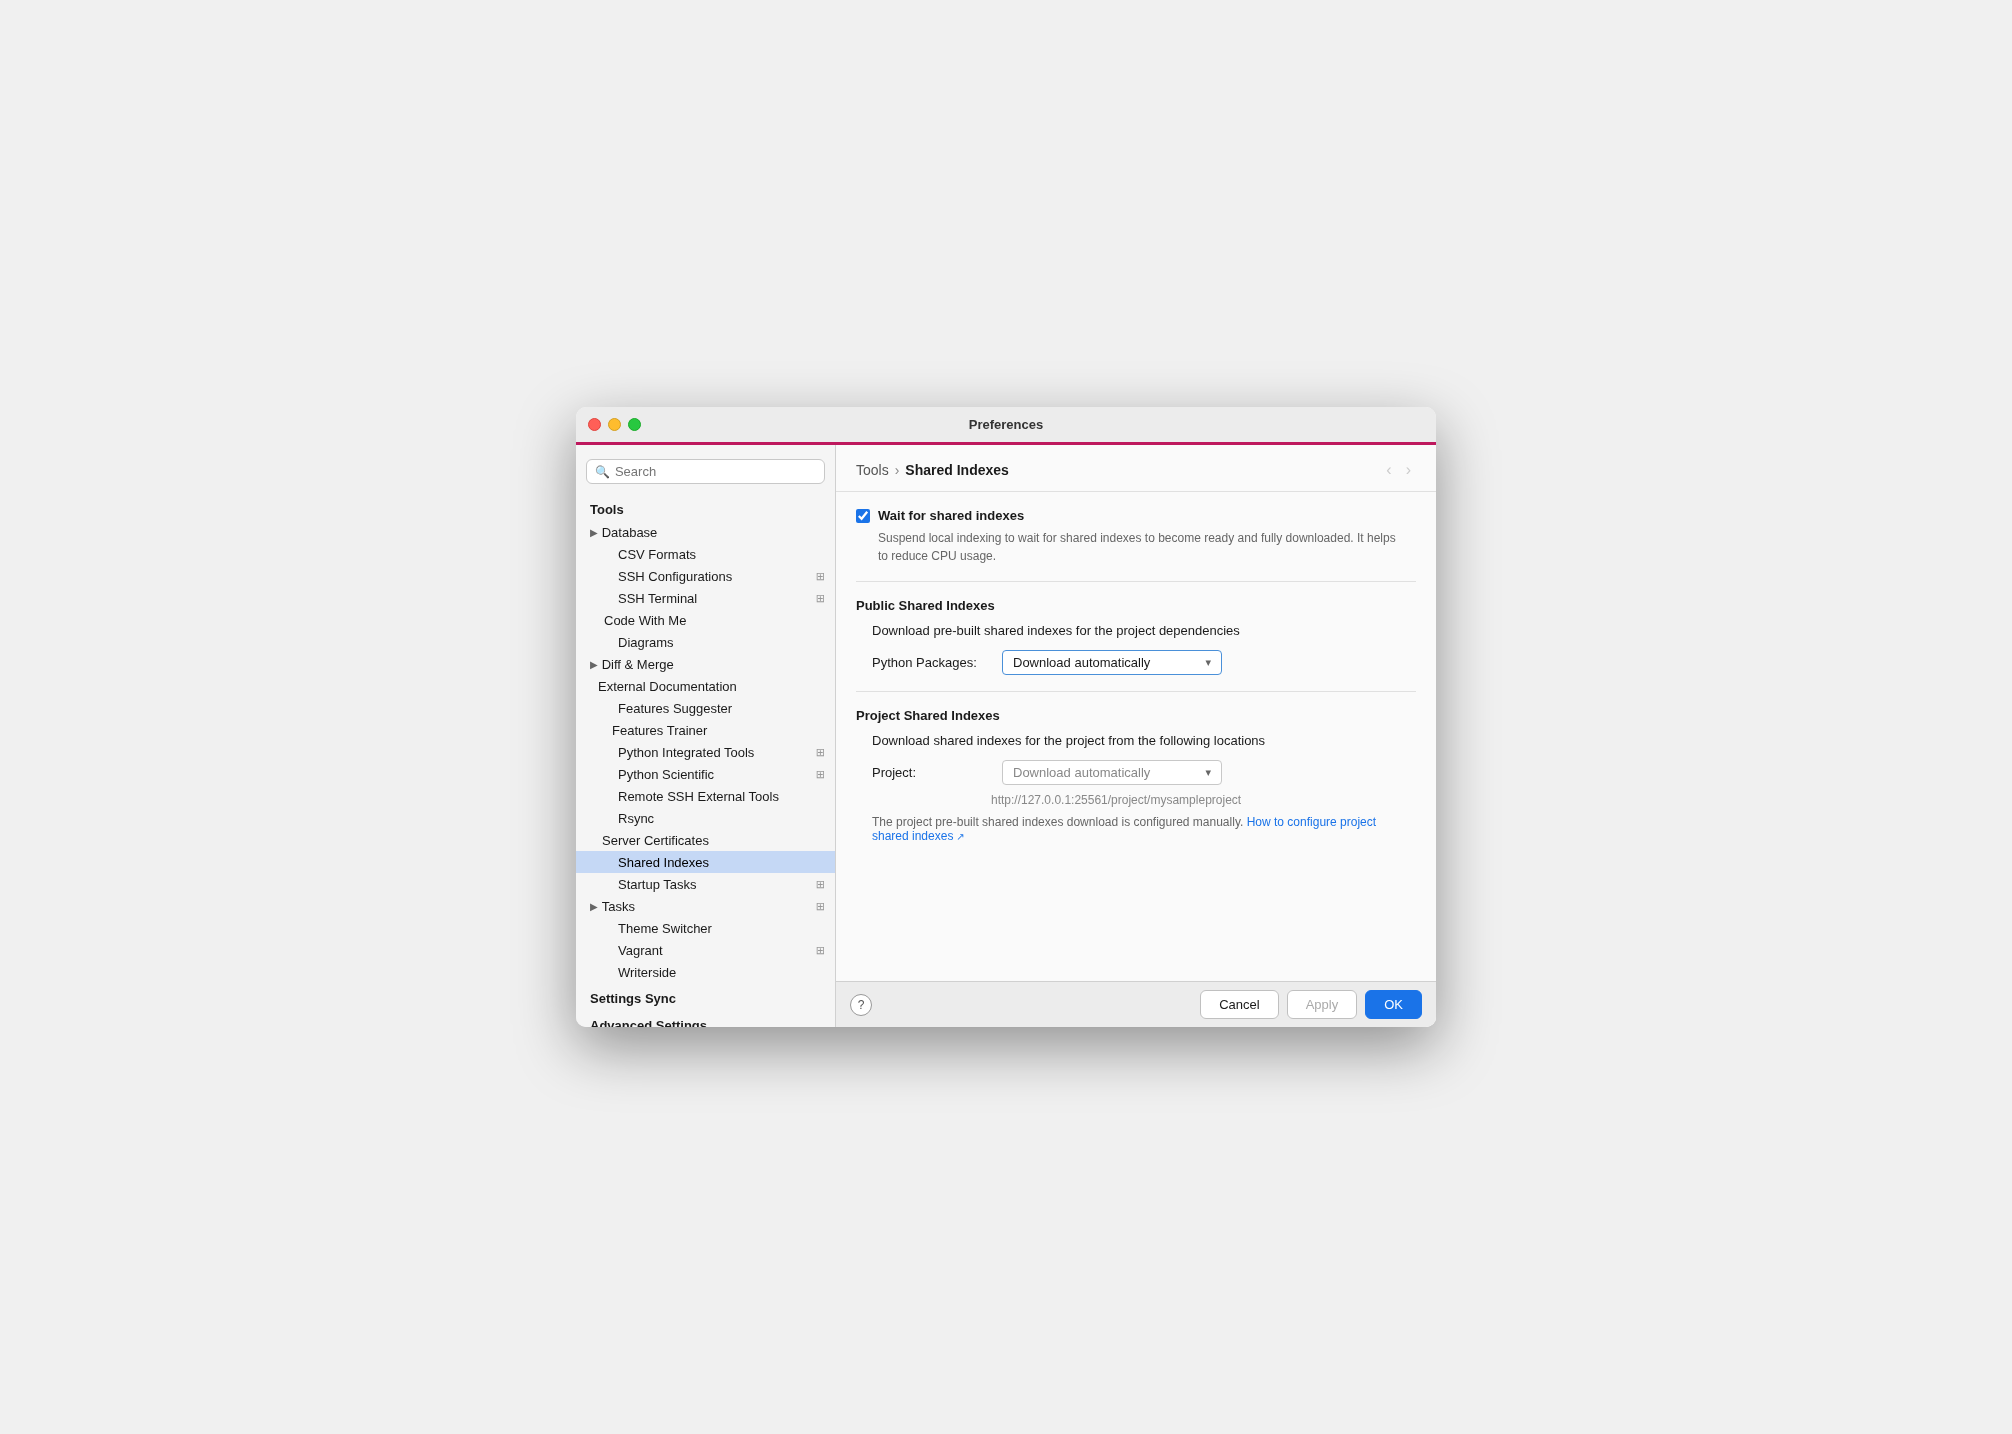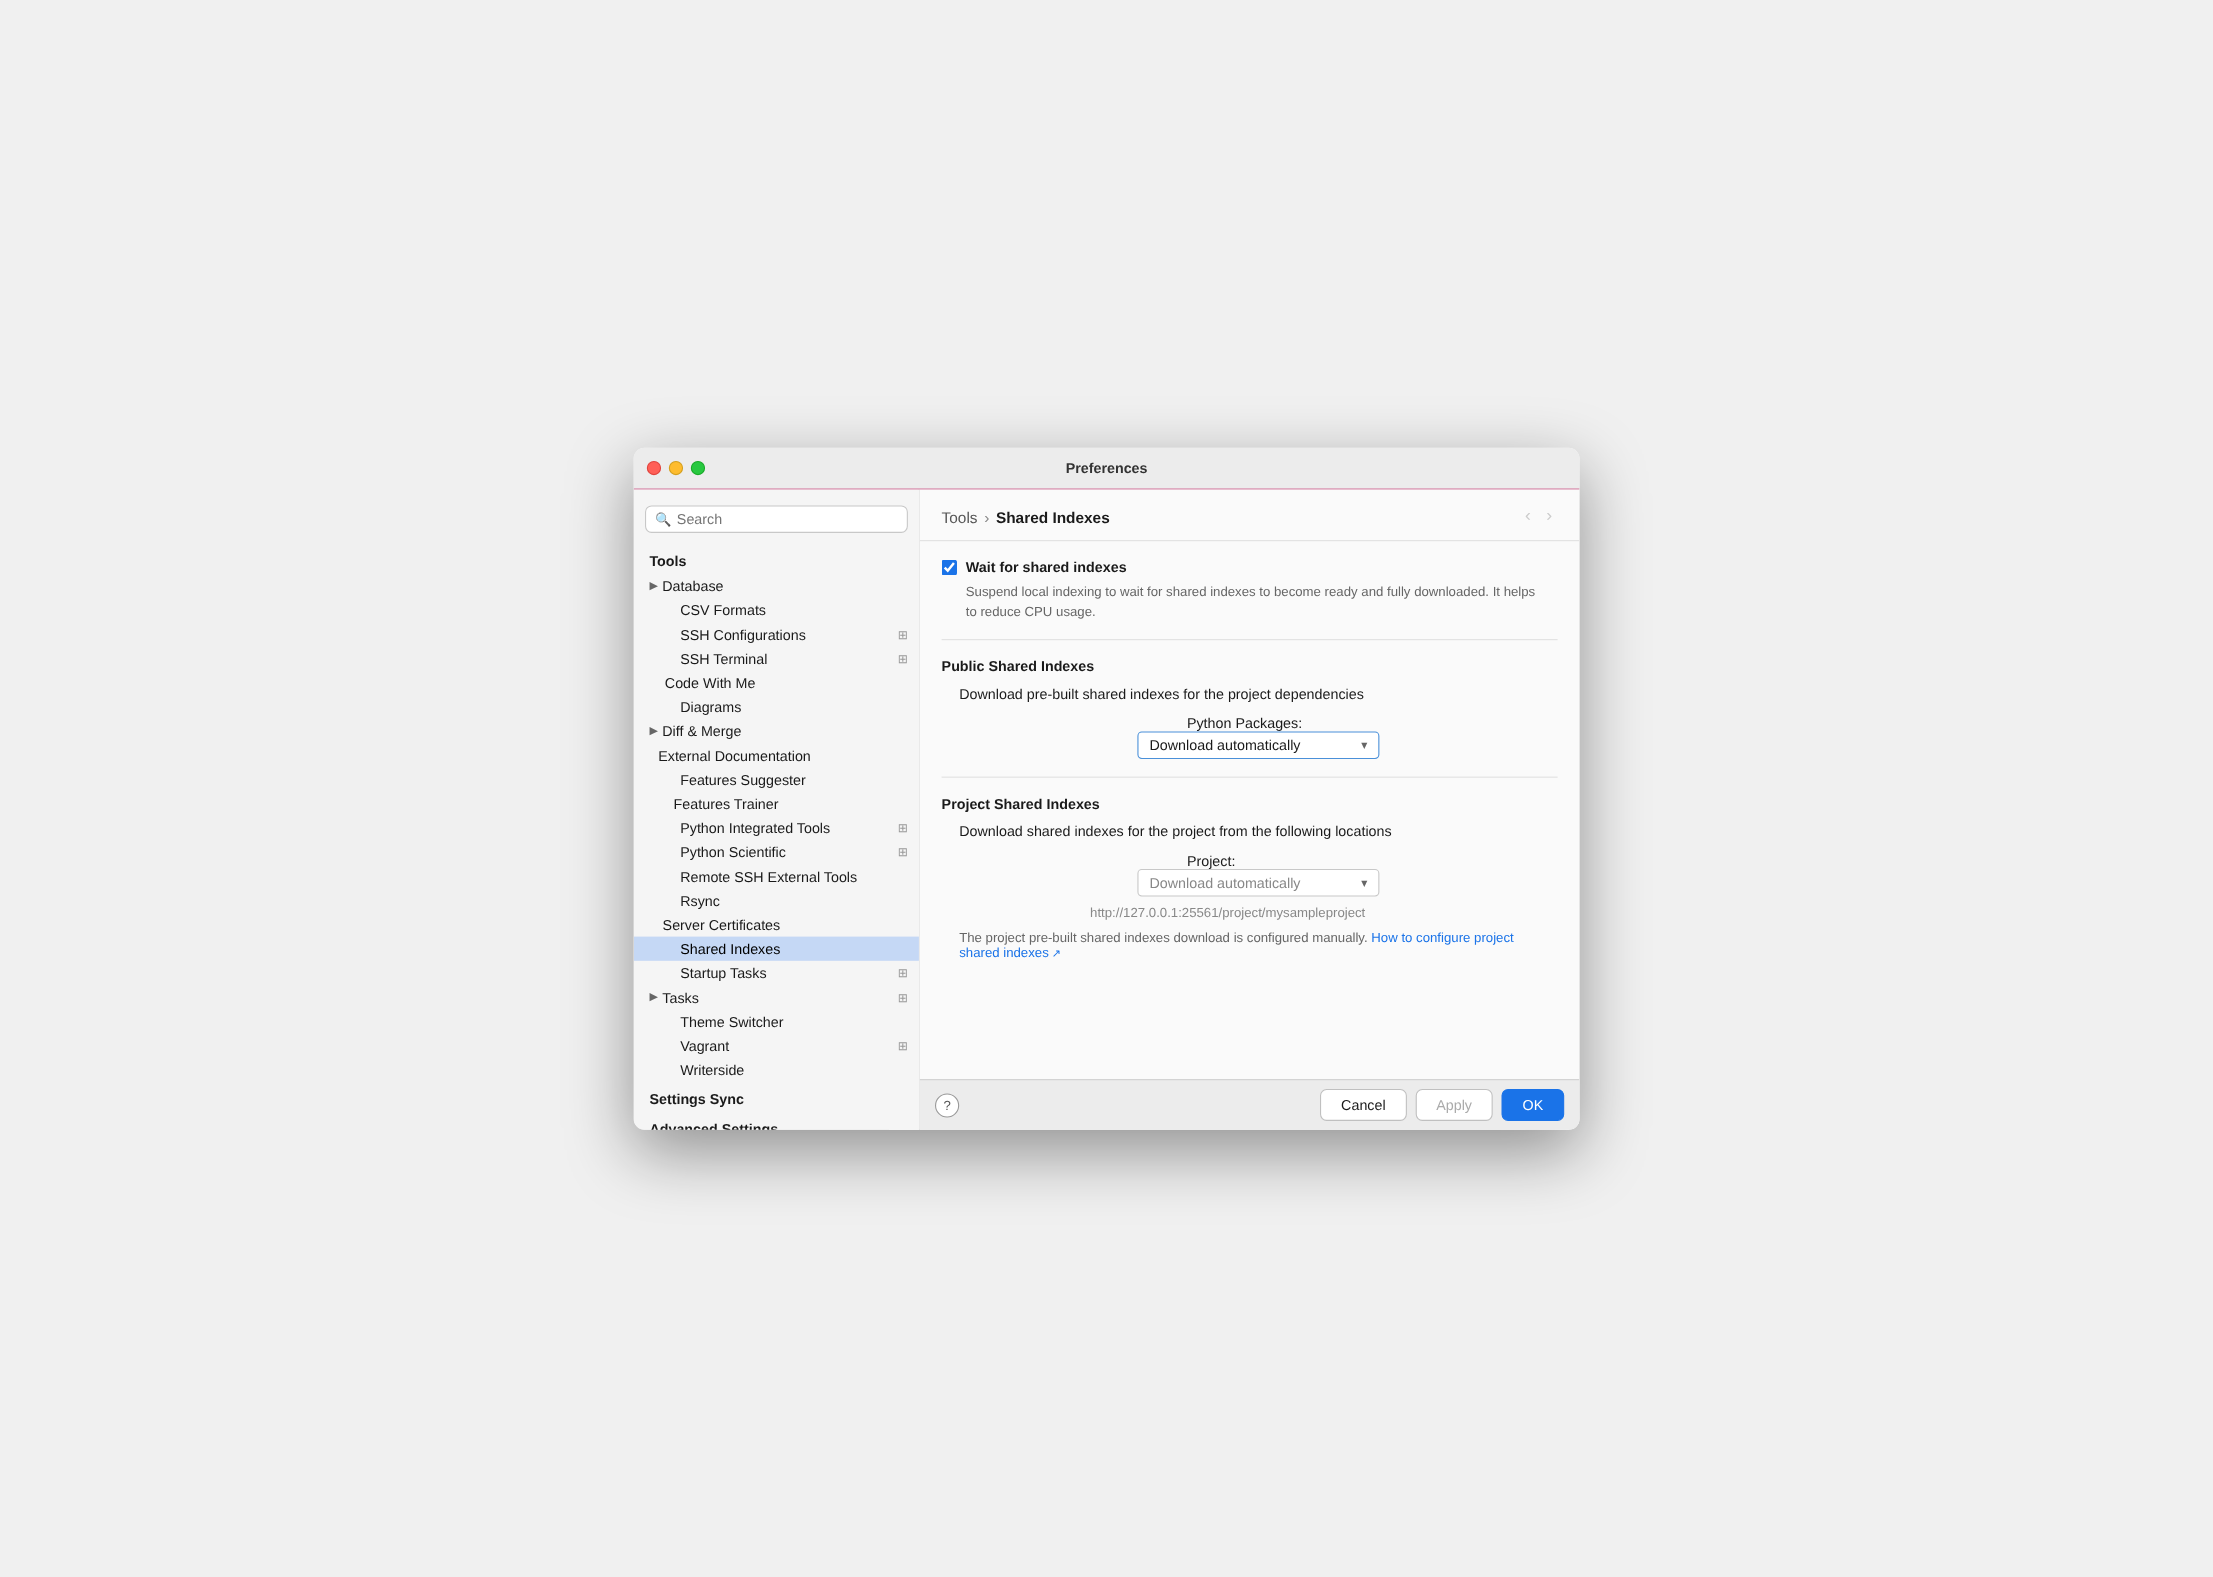--- a/index.html
+++ b/index.html
@@ -18,21 +18,21 @@
       background: #f5f5f5;
       border-radius: 10px;
       box-shadow: 0 20px 60px rgba(0,0,0,0.4);
       display: flex;
       flex-direction: column;
       overflow: hidden;
     }
     .titlebar {
       height: 38px;
       background: #ececec;
-      border-bottom: 1px solid #be185d;
+      border-bottom: 3px solid #be185d;
       display: flex;
       align-items: center;
       justify-content: center;
       position: relative;
       border-radius: 10px 10px 0 0;
     }
     .traffic-lights {
       position: absolute;
       left: 12px;
       display: flex;
@@ -211,21 +211,20 @@
       font-size: 13px;
       font-weight: 700;
       color: #1a1a1a;
       margin-bottom: 10px;
     }
     .form-row {
       display: flex;
       align-items: center;
       margin-bottom: 8px;
       margin-left: 16px;
-      flex-direction: column;
     }
     .form-label {
       font-size: 13px;
       color: #1a1a1a;
       margin-right: 10px;
       min-width: 120px;
     }
     .dropdown {
       display: flex;
       align-items: center;

